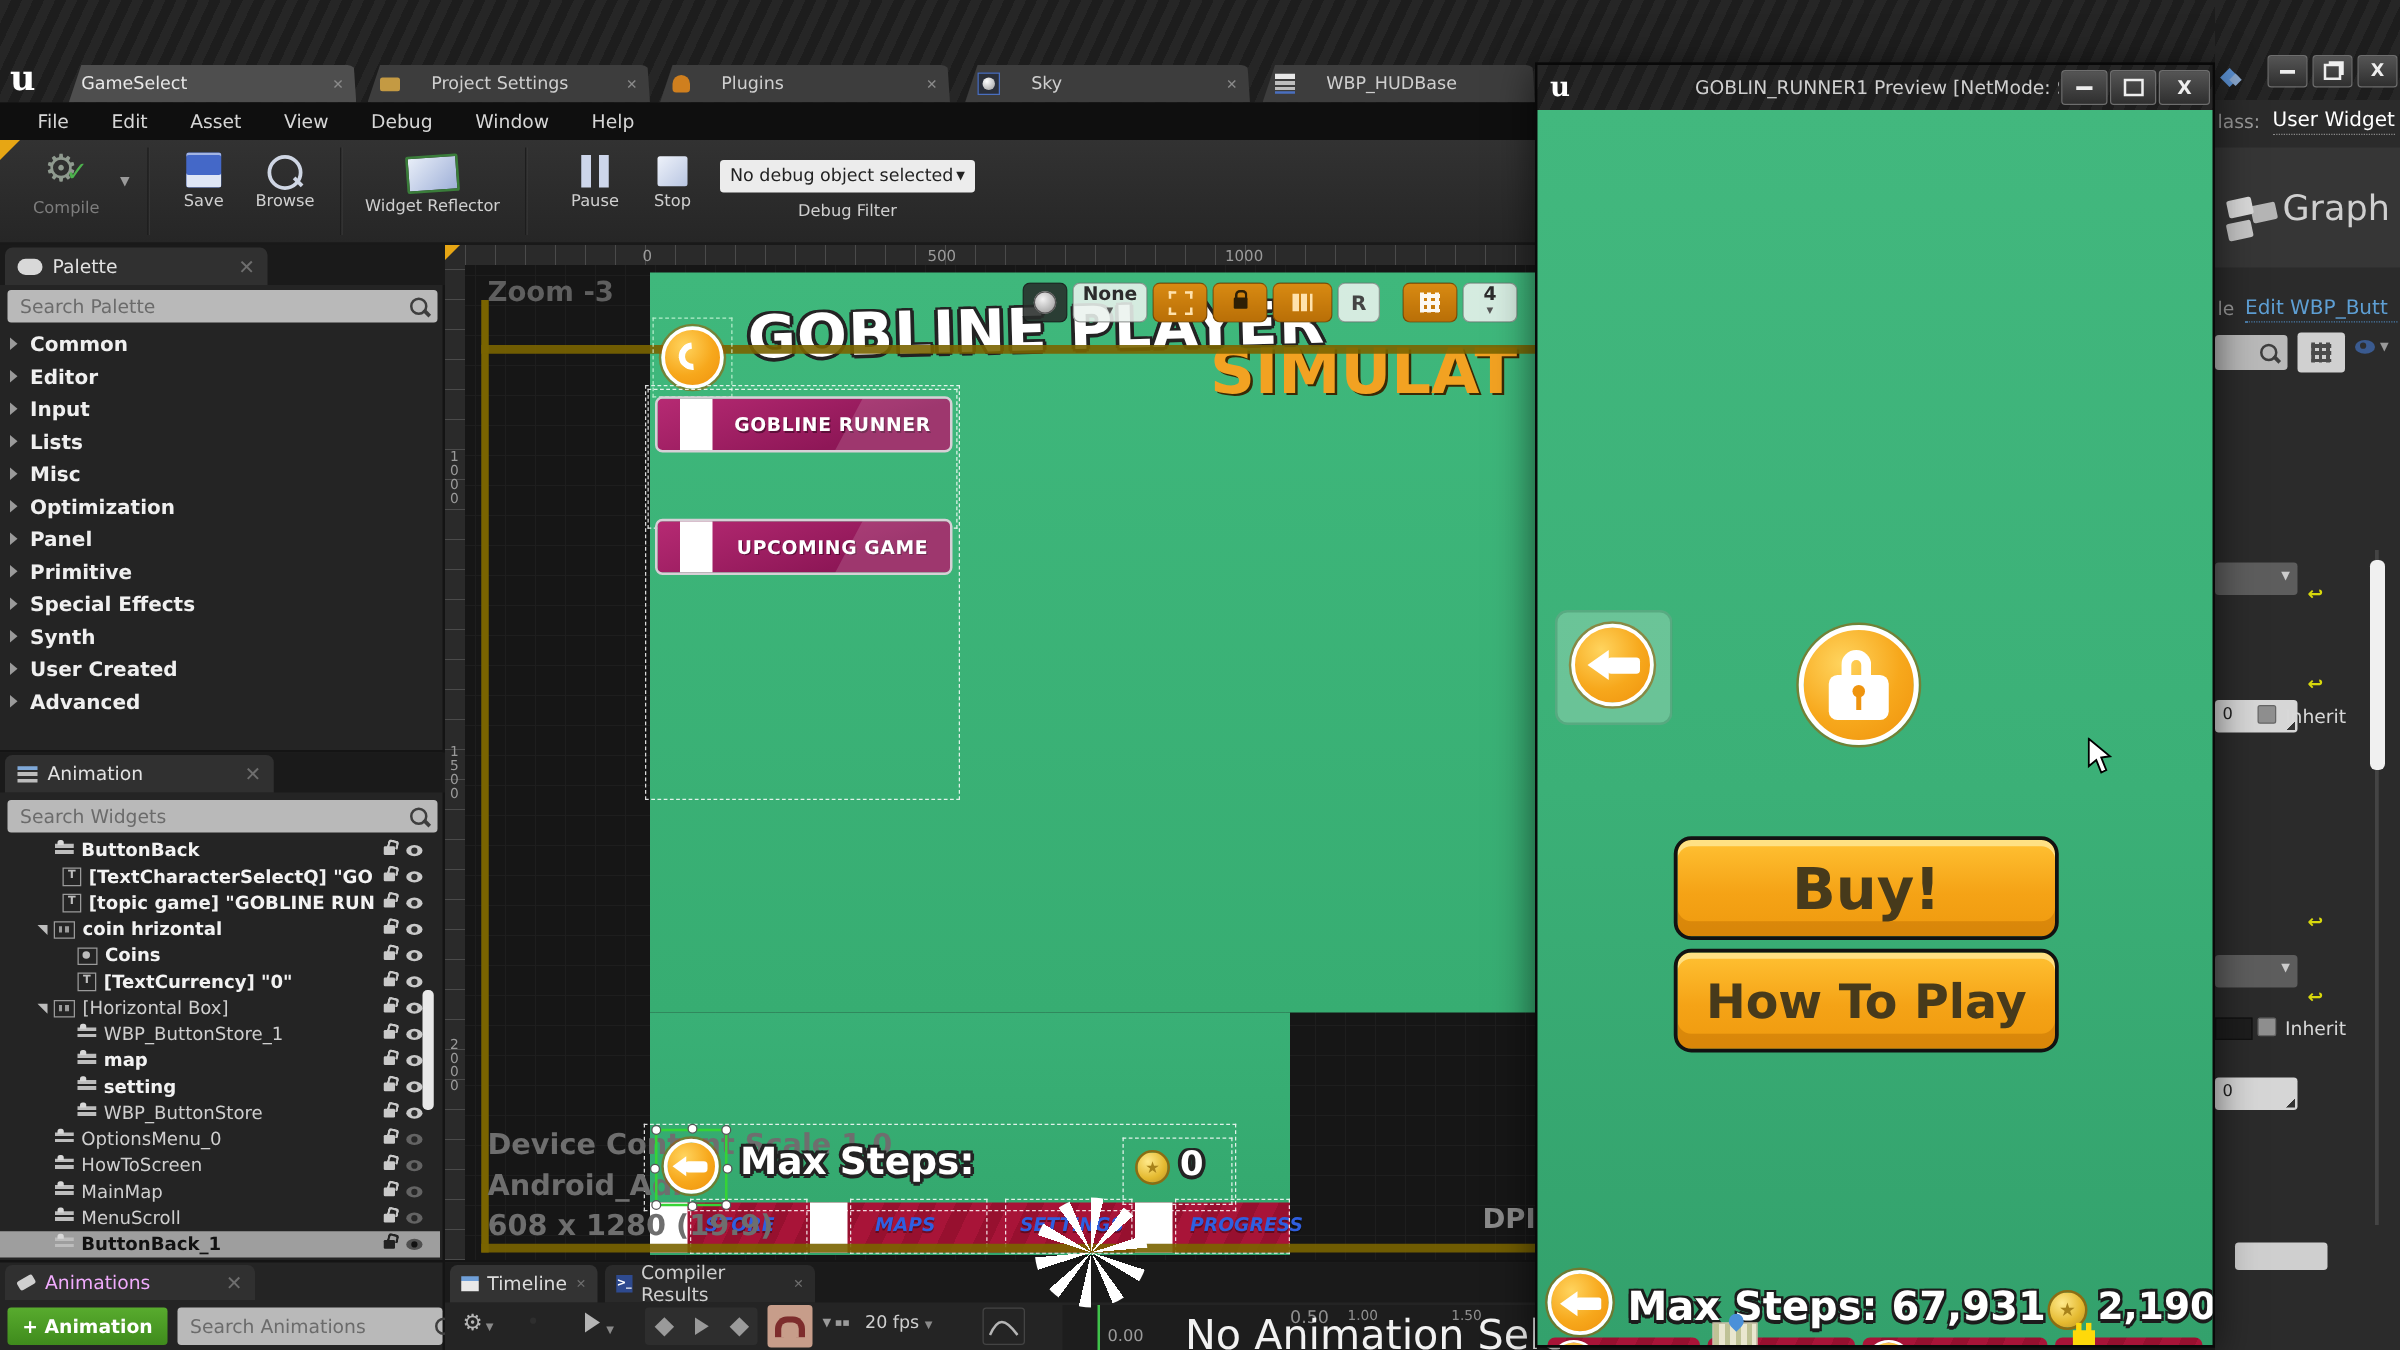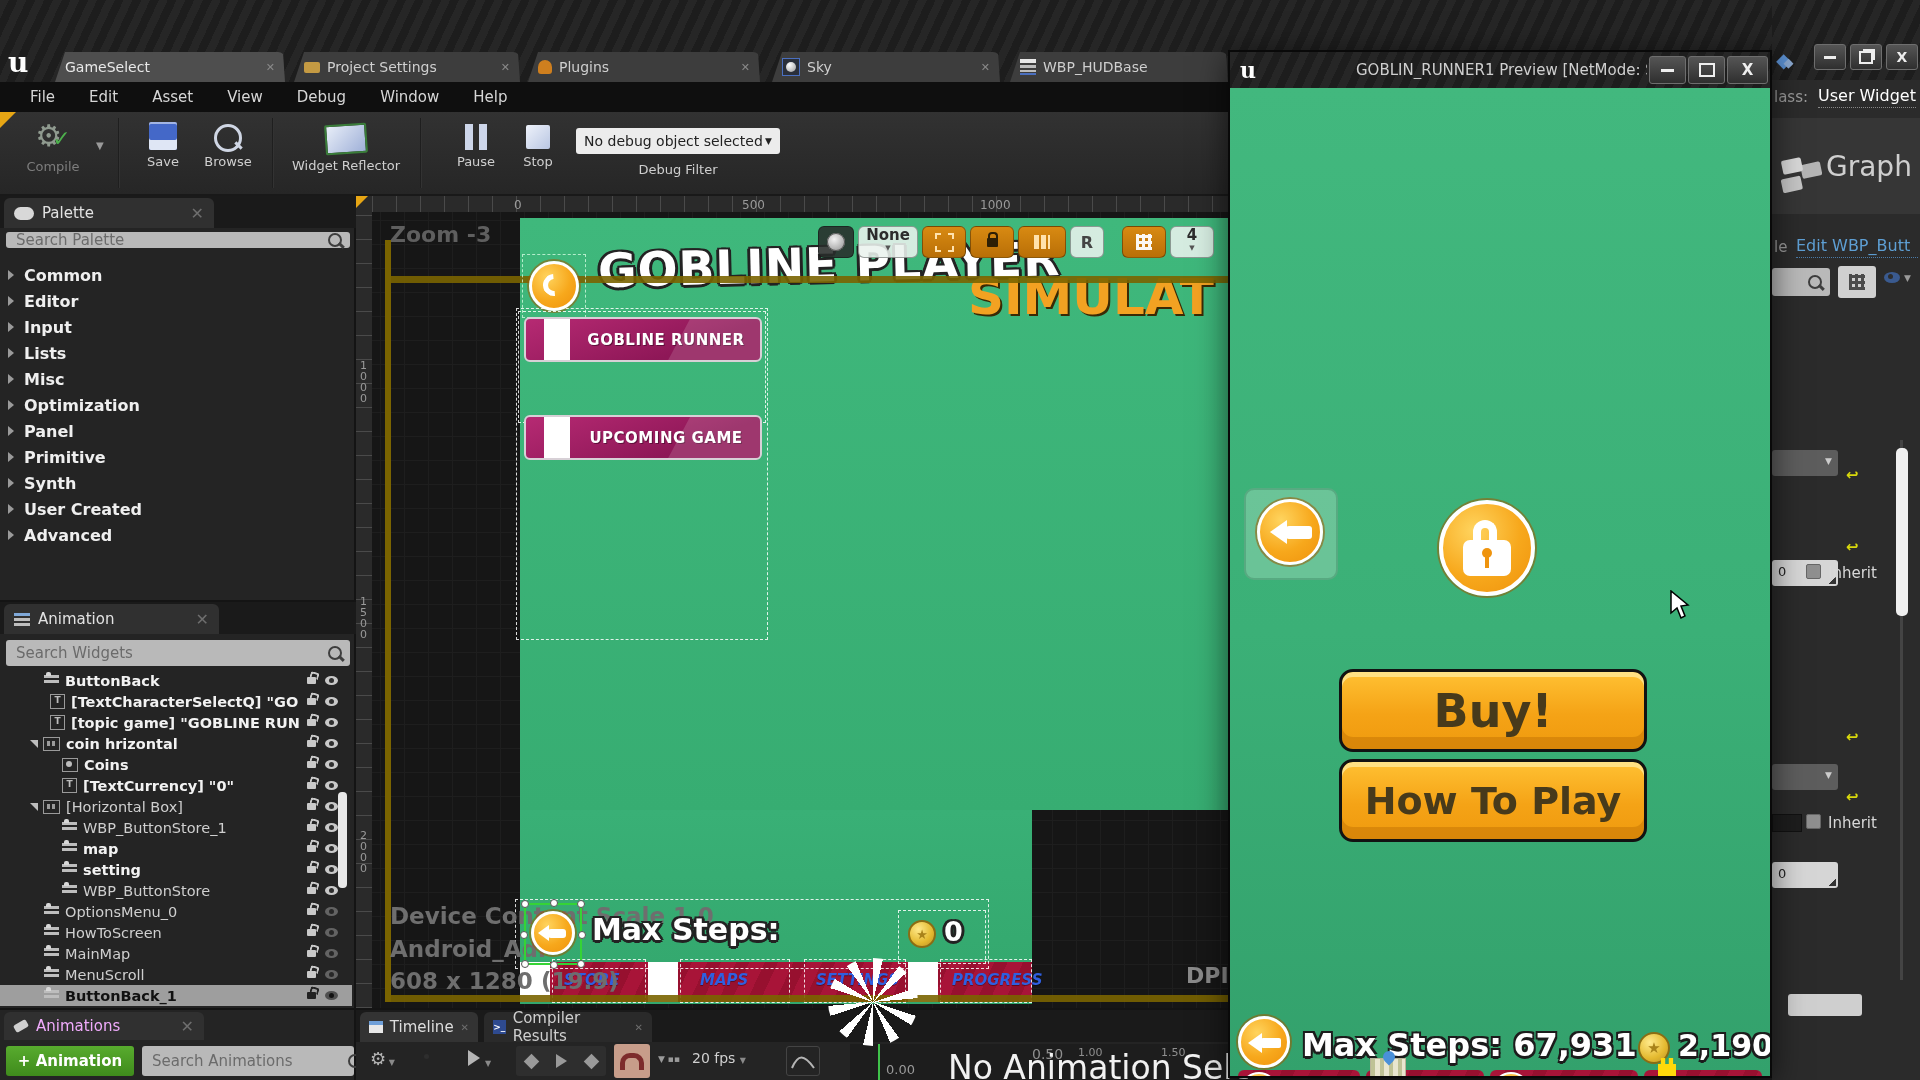--- a/index.html
+++ b/index.html
@@ -2,21 +2,21 @@
 <html><head>
 <meta charset="utf-8">
 <style>
   html,body{margin:0;padding:0}
   body{width:1920px;height:1080px;position:relative;overflow:hidden;background:#1b1b1b;
        font-family:"DejaVu Sans","Liberation Sans",sans-serif;-webkit-font-smoothing:antialiased}
   .a{position:absolute;box-sizing:border-box}
   .stripes{background:repeating-linear-gradient(115deg,#262626 0 8px,#1d1d1d 8px 16px)}
   
   .tab{height:30px;border-radius:7px 7px 0 0;background:#3d3d3d;color:#cfcfcf;font-size:14px;
-       display:flex;align-items:center;gap:7px;padding:0 10px;clip-path:polygon(10px 0,calc(100% - 2px) 0,100% 100%,0 100%)}
+       display:flex;align-items:center;gap:25px;padding:0 10px;clip-path:polygon(10px 0,calc(100% - 2px) 0,100% 100%,0 100%)}
   .tab.active{background:#4e4e4e;color:#e8e8e8}
   .tab .x{color:#8a8a8a;font-size:11px;margin-left:auto}
   
   .menu-item{color:#d6d6d6;font-size:15px;margin-right:34px;cursor:default}
   .tb-label{color:#cfcfcf;font-size:13px;text-align:center}
   .tb-label.dim{color:#7d7d7d}
   .sep{width:2px;background:linear-gradient(90deg,#151515,#3c3c3c)}
   
   .search{background:#b9b9b9;border-radius:3px;display:flex;align-items:center;padding:0 8px}
   .search input{flex:1;border:none;background:transparent;outline:none;font-size:15px;color:#3c3c3c;font-family:inherit}
@@ -170,21 +170,21 @@
   <div class="a tb-label" style="left:576px;top:50px;width:204px">Debug Filter</div>
 </div>
 
 <div class="a" style="left:0;top:196px;width:356px;height:404px;background:#242424;border-right:2px solid #141414">
   <div class="a" style="left:0;top:0;width:356px;height:32px;background:#1a1a1a"></div>
   <div class="a" style="left:4px;top:2px;width:210px;height:30px;background:#303030;border-radius:6px 6px 0 0;display:flex;align-items:center;gap:8px;padding:0 10px">
     <span style="width:20px;height:13px;background:#d8d8d8;border-radius:7px;position:relative"></span>
     <span style="color:#e2e2e2;font-size:15px">Palette</span>
     <span class="x" style="margin-left:auto;color:#6e6e6e">✕</span>
   </div>
-  <div class="a search" style="left:6px;top:36px;width:344px;height:16px">
+  <div class="a search" style="left:6px;top:36px;width:344px;height:26px">
     <input placeholder="Search Palette" style="">
     <span class="mag" style="position:relative"></span>
   </div>
   <div class="a" style="left:0;top:66px;width:356px">
     <div class="cat">
         <span class="tri-r"></span>
         <span>Common</span>
       </div>
     <div class="cat">
         <span class="tri-r"></span>
@@ -206,20 +206,24 @@
         <span class="tri-r"></span>
         <span>Optimization</span>
       </div>
     <div class="cat">
         <span class="tri-r"></span>
         <span>Panel</span>
       </div>
     <div class="cat">
         <span class="tri-r"></span>
         <span>Primitive</span>
+      </div>
+    <div class="cat">
+        <span class="tri-r"></span>
+        <span>Special Effects</span>
       </div>
     <div class="cat">
         <span class="tri-r"></span>
         <span>Synth</span>
       </div>
     <div class="cat">
         <span class="tri-r"></span>
         <span>User Created</span>
       </div>
     <div class="cat">

